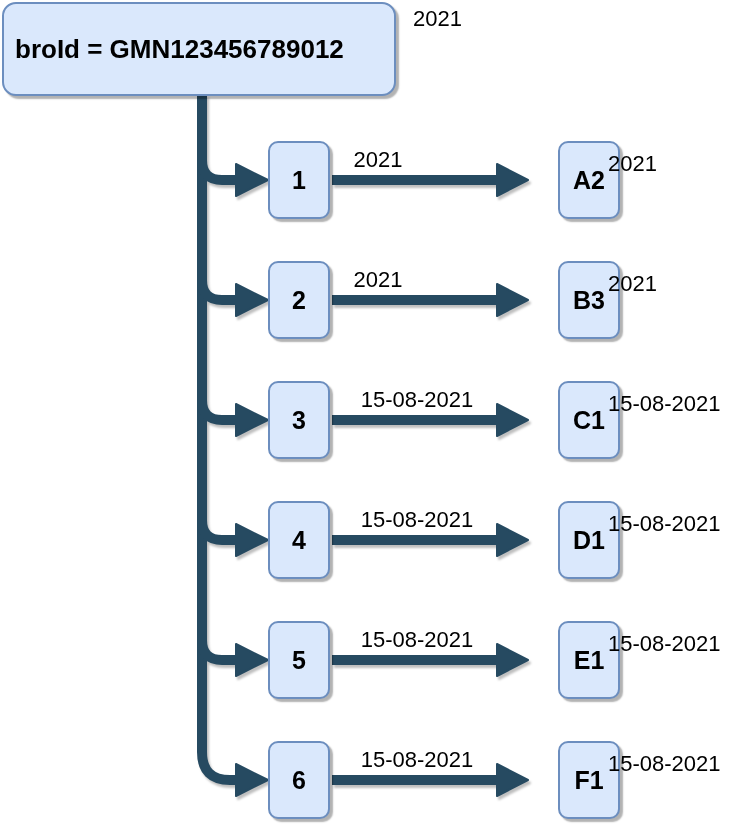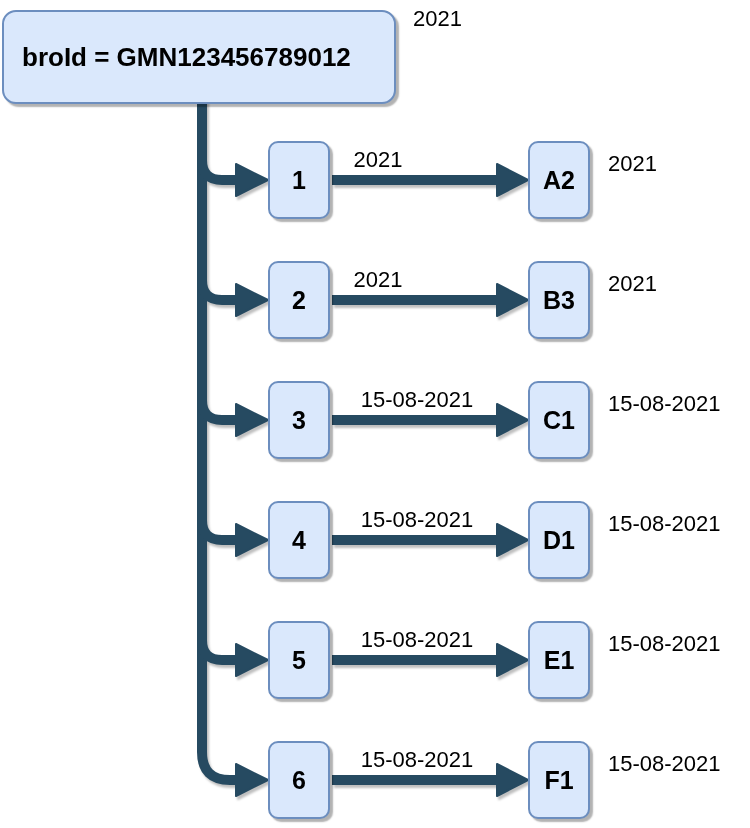--- a/index.html
+++ b/index.html
@@ -8,40 +8,40 @@
     font-family:"Liberation Sans", sans-serif;color:#000000;
   }
   
   #connectors{position:absolute;left:0;top:0;width:750px;height:828px;
     filter:drop-shadow(2px 3px 1px rgba(0,0,0,0.25));}
   .conn path{stroke:#264a61;stroke-width:10;fill:none;}
   .conn polygon{fill:#264a61;stroke:#264a61;stroke-width:2;stroke-linejoin:round;}
 
   
   .root-box{
-    position:absolute;left:2px;top:10px;width:394px;height:94px;box-sizing:border-box;
+    position:absolute;left:2px;top:2px;width:394px;height:94px;box-sizing:border-box;
     background:#dae8fc;border:2px solid #6c8ebf;border-radius:14px;
     box-shadow:3px 3px 1.5px rgba(0,0,0,0.3);
     display:flex;flex-direction:column;justify-content:center;
-    padding-left:18px;font-weight:bold;font-size:26px;line-height:30px;
+    padding-left:11px;font-weight:bold;font-size:26px;line-height:30px;
     white-space:nowrap;
   }
   .root-annotation{position:absolute;left:413px;top:7px;font-size:22px;line-height:24px;}
 
   
   .node{
     position:absolute;width:62px;height:78px;box-sizing:border-box;
     top:calc(var(--y) - 39px);
     background:#dae8fc;border:2px solid #6c8ebf;border-radius:10px;
     box-shadow:3px 3px 1.5px rgba(0,0,0,0.3);
     display:flex;align-items:center;justify-content:center;
     font-weight:bold;font-size:25px;
   }
   .node.num{left:268px;}
-  .node.letter{left:528px;}
+  .node.letter{left:558px;}
   .edge-label{
     position:absolute;left:calc(var(--lx) - 85px);width:170px;
     top:calc(var(--y) - 32px);height:24px;line-height:24px;
     text-align:center;font-size:22px;
   }
   .right-label{
     position:absolute;left:608px;top:calc(var(--y) - 28px);
     font-size:22px;line-height:24px;
   }
 </style>

